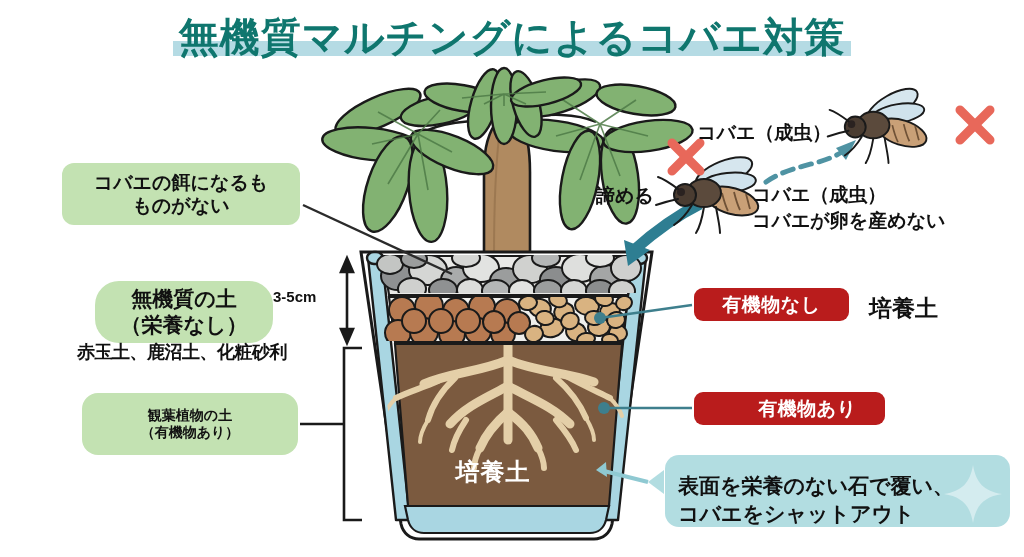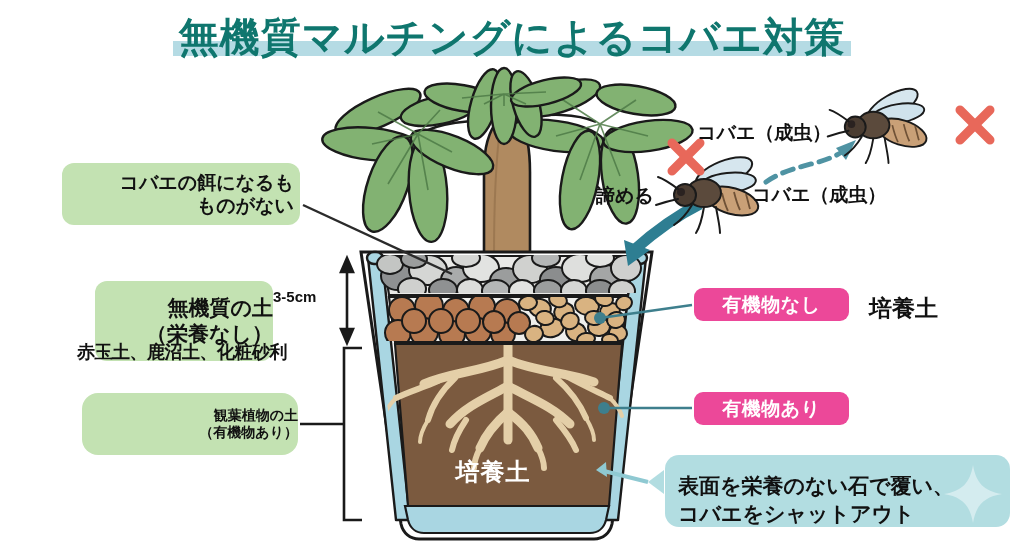--- a/index.html
+++ b/index.html
@@ -23,45 +23,45 @@
   }
   #title-text{
     position:relative;z-index:1;
     font-size:40px;font-weight:bold;color:#0f766e;letter-spacing:1px;
     line-height:1.15;white-space:nowrap;
   }
 
   
   .green-box{
     background:#c3e2b2;border-radius:12px;
-    color:#111;font-weight:bold;text-align:right;
+    color:#111;font-weight:bold;text-align:center;
     display:flex;flex-direction:column;justify-content:center;
     line-height:1.22;
   }
   #gb-food{left:62px;top:163px;width:238px;height:62px;font-size:19px;padding:0 6px;box-sizing:border-box;}
-  #gb-inorganic{left:95px;top:281px;width:178px;height:80px;font-size:21px;}
+  #gb-inorganic{left:95px;top:281px;width:178px;height:62px;font-size:21px;border-radius:24px;}
   #gb-houseplant{left:82px;top:393px;width:216px;height:62px;font-size:14px;border-radius:16px;}
 
   .plain-note{
     left:47px;top:340px;width:270px;text-align:center;
     font-size:18px;font-weight:bold;color:#111;letter-spacing:-0.5px;
   }
 
   
   #measure-label{left:273px;top:288px;font-size:15px;font-weight:bold;color:#111;}
 
   
   .pill{
-    background:#ec4899;color:#ffffff;border-radius:9px;
+    background:#b91c1c;color:#ffffff;border-radius:9px;
     font-weight:bold;font-size:19px;
     display:flex;align-items:center;justify-content:center;
     letter-spacing:0.5px;
   }
   #pill-none{left:694px;top:288px;width:155px;height:33px;}
-  #pill-yes{left:694px;top:392px;width:155px;height:33px;}
+  #pill-yes{left:694px;top:392px;width:155px;height:33px;padding-left:36px;}
 
   #bl-soil-right{left:869px;top:293px;font-size:23px;font-weight:bold;color:#111;}
 
   
   .fly-label{font-weight:bold;color:#111;}
   #lbl-adult-top{left:697px;top:120px;font-size:19px;}
   #lbl-give-up{left:596px;top:183px;font-size:19px;}
   #lbl-adult-2{left:752px;top:182px;font-size:19px;line-height:1.35;}
 
   
@@ -389,20 +389,21 @@
   <div class="abs" id="measure-label">3-5cm</div>
 
   <div class="abs pill" id="pill-none">有機物なし</div>
   <div class="abs pill" id="pill-yes">有機物あり</div>
   <div class="abs" id="bl-soil-right">培養土</div>
 
   <div class="abs fly-label" id="lbl-adult-top">コバエ（成虫）</div>
   <div class="abs fly-label" id="lbl-give-up">諦める</div>
   <div class="abs fly-label" id="lbl-adult-2">
     <div>コバエ（成虫）</div>
+    <div>コバエが卵を産めない</div>
   </div>
 
   <div class="abs" id="pot-soil-text">培養土</div>
 
   <div class="abs" id="callout">
     <svg class="sparkle" viewBox="0 0 62 62">
       <path d="M31,2 C34,20 42,28 60,31 C42,34 34,42 31,60 C28,42 20,34 2,31 C20,28 28,20 31,2 Z" fill="#d4ecef"></path>
     </svg>
     <div>表面を栄養のない石で覆い、</div>
     <div>コバエをシャットアウト</div>

